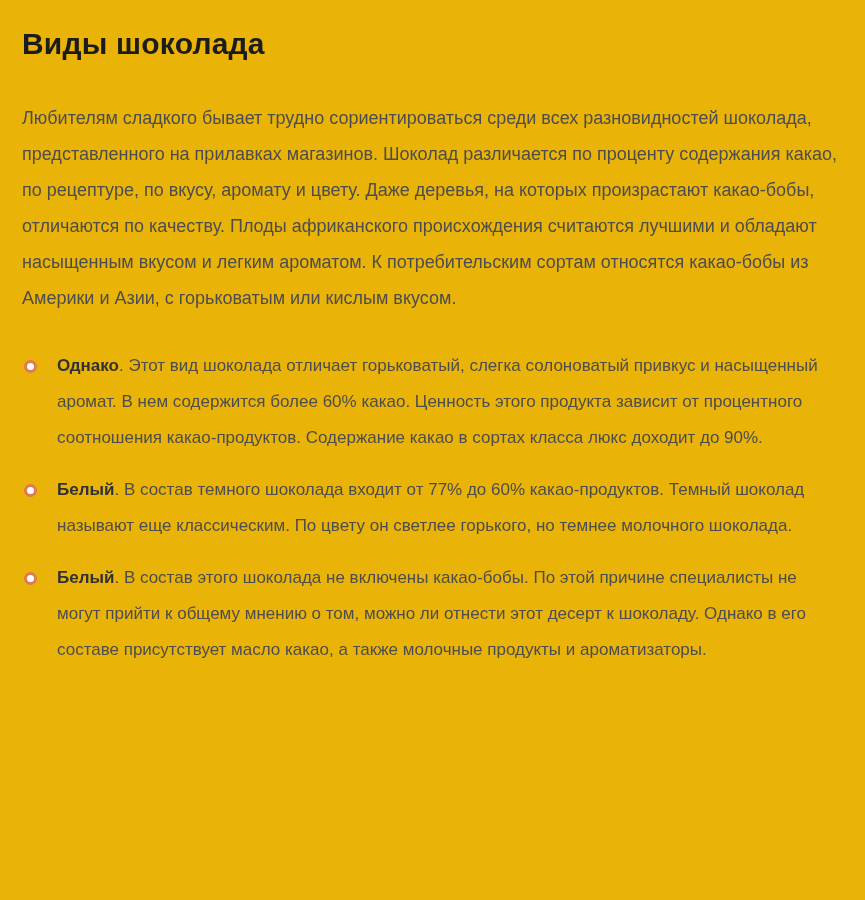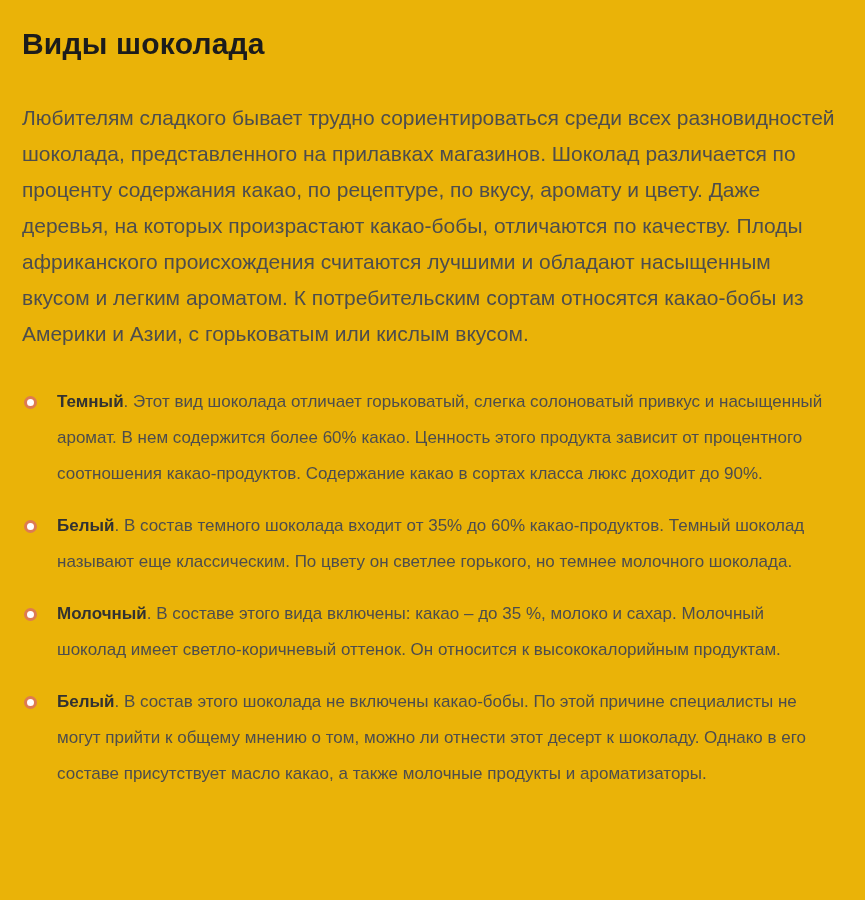--- a/index.html
+++ b/index.html
@@ -23,21 +23,21 @@
     margin: 0 0 38px 0;
     font-size: 30px;
     line-height: 36px;
     font-weight: 700;
     color: #1c1c1c;
     letter-spacing: 0.2px;
   }
   p.article-paragraph {
     margin: 0 0 28px 0;
     max-width: 815px;
-    font-size: 21px;
+    font-size: 18px;
     line-height: 36px;
     font-weight: 400;
     color: #4d4d4d;
   }
   p.article-paragraph strong {
     font-weight: 700;
     color: #323232;
   }
   ul.types-list {
     list-style: none;
@@ -78,30 +78,27 @@
 <div class="page">
 
   <h1 class="article-title">Виды шоколада</h1>
 
   <p class="article-paragraph"><span>Любителям сладкого бывает трудно сориентироваться среди всех разновидностей шоколада, представленного на прилавках магазинов. Шоколад различается по проценту содержания какао, по рецептуре, по вкусу, аромату и цвету. Даже деревья, на которых произрастают какао-бобы, отличаются по качеству. Плоды африканского происхождения считаются лучшими и обладают насыщенным вкусом и легким ароматом. К потребительским сортам относятся какао-бобы из Америки и Азии, с горьковатым или кислым вкусом.</span></p>
 
 
   <ul class="types-list">
 
     <li>
-      <span class="ring-bullet"></span><strong>Темный</strong><span>. Этот вид шоколада отличает горьковатый, слегка солоноватый привкус и насыщенный аромат. В нем содержится более 60% какао. Ценность этого продукта зависит от процентного соотношения какао-продуктов. Содержание какао в сортах класса люкс доходит до 90%.</span>
+      <span class="ring-bullet"></span><strong>Однако</strong><span>. Этот вид шоколада отличает горьковатый, слегка солоноватый привкус и насыщенный аромат. В нем содержится более 60% какао. Ценность этого продукта зависит от процентного соотношения какао-продуктов. Содержание какао в сортах класса люкс доходит до 90%.</span>
     </li>
 
     <li>
-      <span class="ring-bullet"></span><strong>Белый</strong><span>. В состав темного шоколада входит от 35% до 60% какао-продуктов. Темный шоколад называют еще классическим. По цвету он светлее горького, но темнее молочного шоколада.</span>
+      <span class="ring-bullet"></span><strong>Белый</strong><span>. В состав темного шоколада входит от 77% до 60% какао-продуктов. Темный шоколад называют еще классическим. По цвету он светлее горького, но темнее молочного шоколада.</span>
     </li>
 
-    <li>
-      <span class="ring-bullet"></span><strong>Молочный</strong><span>. В составе этого вида включены: какао – до 35 %, молоко и сахар. Молочный шоколад имеет светло-коричневый оттенок. Он относится к высококалорийным продуктам.</span>
-    </li>
 
     <li>
       <span class="ring-bullet"></span><strong>Белый</strong><span>. В состав этого шоколада не включены какао-бобы. По этой причине специалисты не могут прийти к общему мнению о том, можно ли отнести этот десерт к шоколаду. Однако в его составе присутствует масло какао, а также молочные продукты и ароматизаторы.</span>
     </li>
 
   </ul>
 
 </div>
 
 </body></html>

